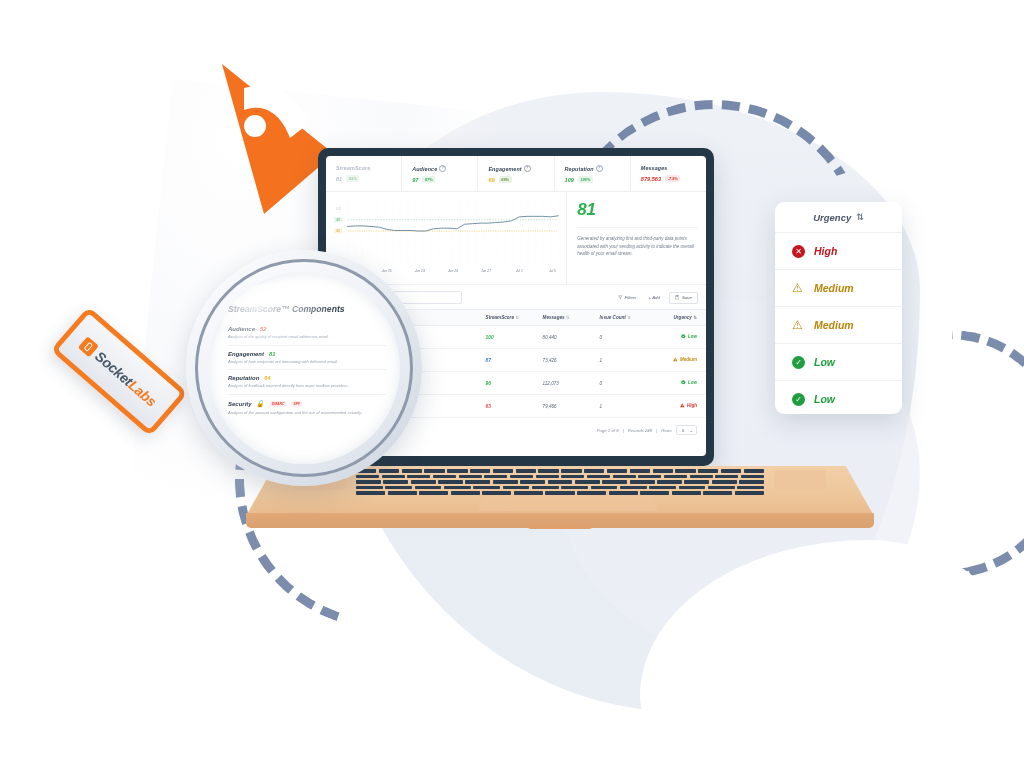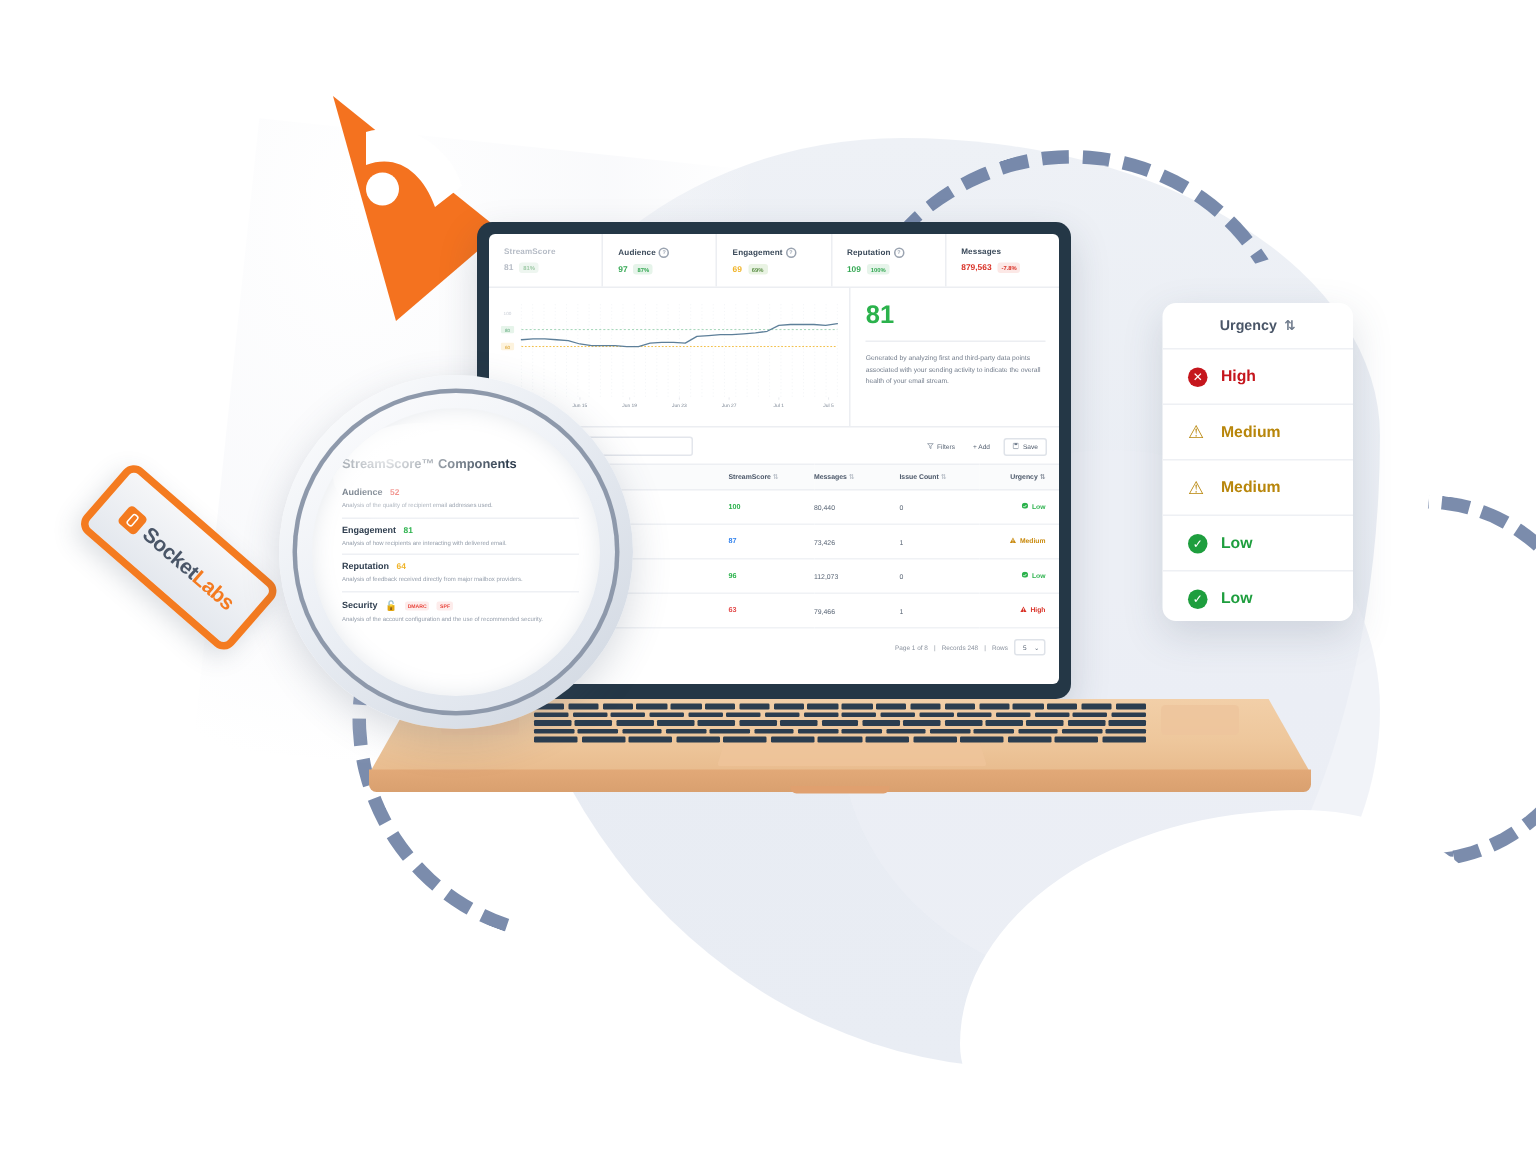--- a/index.html
+++ b/index.html
@@ -1,18 +1,18 @@
 <!DOCTYPE html>
 <html><head>
 <meta charset="utf-8">
 <style>
   html,body{margin:0;padding:0;background:#ffffff;}
   body{width:1024px;height:775px;position:relative;overflow:hidden;
        font-family:"Liberation Sans","DejaVu Sans",sans-serif;color:#3c4858;}
-  .stage{position:absolute;inset:0;}
+  .stage{position:absolute;inset:0;font-style:italic;}
 
   
   .blob-a{position:absolute;left:330px;top:92px;width:590px;height:620px;
     background:linear-gradient(180deg,#eef1f6 0%,#e8ecf3 60%,#e9edf4 100%);
     border-radius:46% 54% 40% 60% / 38% 32% 68% 62%;}
   .blob-b{position:absolute;left:560px;top:300px;width:360px;height:360px;
     background:#eceff5;border-radius:50% 50% 46% 54% / 52% 48% 52% 48%;opacity:.75;}
   .blob-white{position:absolute;left:640px;top:540px;width:380px;height:260px;
     background:#ffffff;border-radius:60% 40% 50% 50% / 60% 50% 50% 40%;}
 

